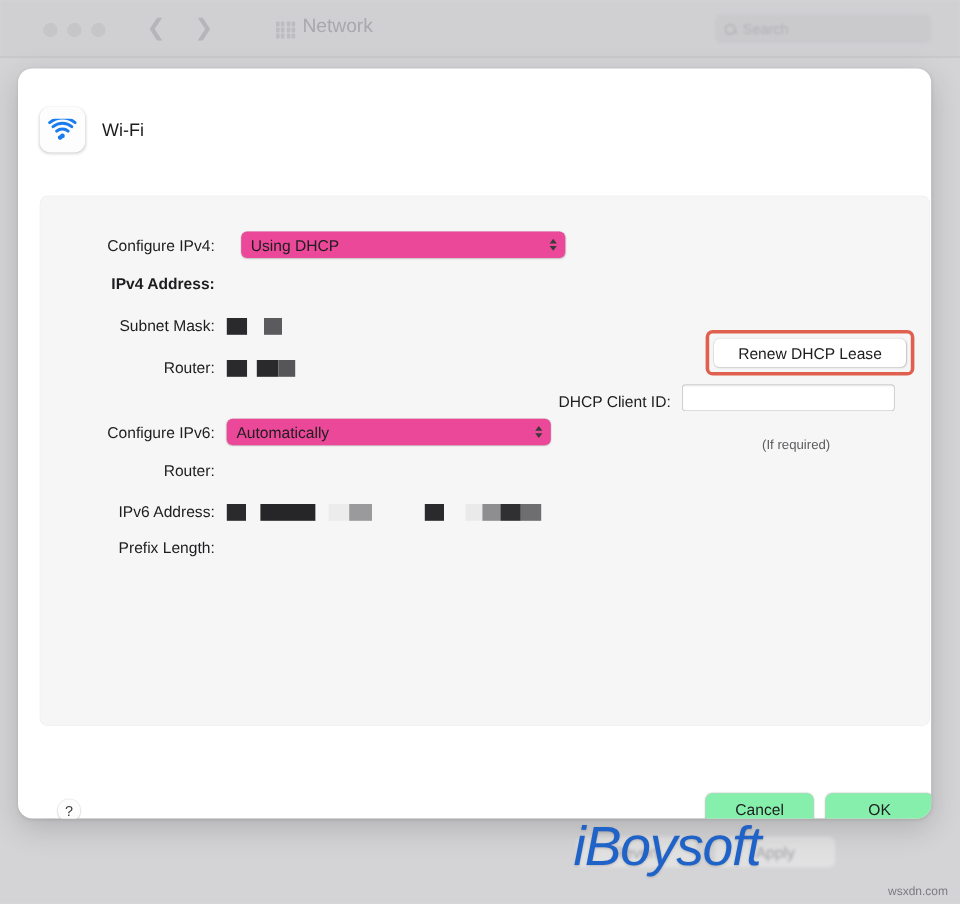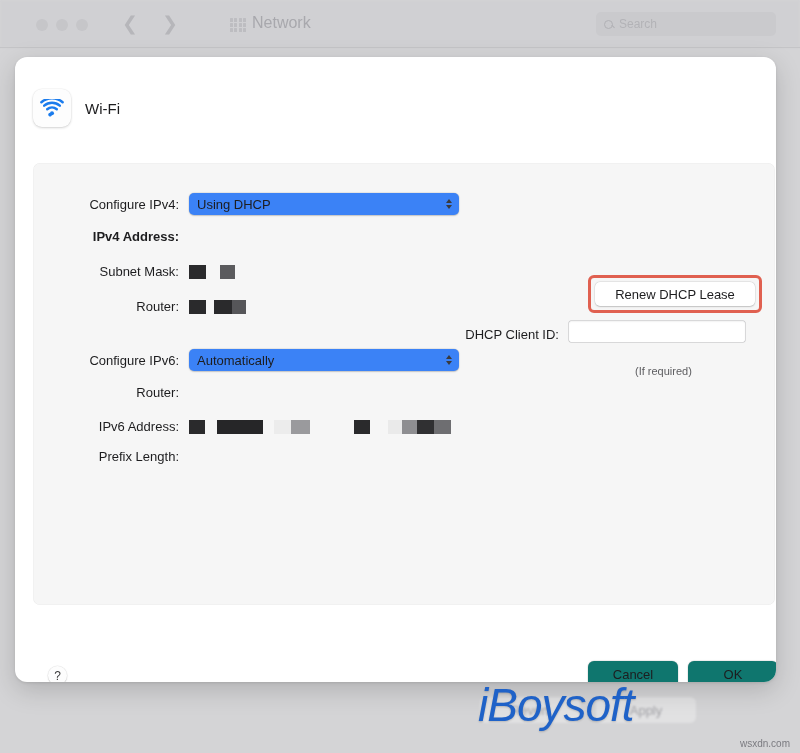--- a/index.html
+++ b/index.html
@@ -114,21 +114,21 @@
   
   .row {
     position: absolute; display: flex; align-items: center;
   }
   .lbl {
     font-size: 13px; color: #1d1d1f; text-align: right;
     width: 146px; margin-right: 10px; white-space: nowrap;
   }
 
   .popup {
-    width: 270px; height: 22px; background: #3b82f6;
+    width: 270px; height: 22px; background: #ec4899;
     border-radius: 5px; box-shadow: 0 .5px 1.5px rgba(0,0,0,.18), 0 0 0 .5px rgba(0,0,0,.07);
     display: flex; align-items: center; padding: 0 8px;
     font-size: 13px; color: #1d1d1f; position: relative;
   }
   .popup .chev {
     position: absolute; right: 7px; top: 50%; transform: translateY(-50%);
     display: flex; flex-direction: column; align-items: center; gap: 2px;
   }
   .popup .chev i {
     width: 0; height: 0; border-left: 3.5px solid transparent;
@@ -169,21 +169,21 @@
   .help-btn {
     position: absolute; left: 33px; top: 609px;
     width: 19px; height: 19px; border-radius: 50%;
     background: #fdfdfd;
     box-shadow: 0 .5px 1.5px rgba(0,0,0,.2), 0 0 0 .5px rgba(0,0,0,.06);
     display: flex; align-items: center; justify-content: center;
     font-size: 12px; color: #3a3a3c;
   }
   .btn {
     position: absolute; top: 604px; height: 26px; border-radius: 6px;
-    background: #0f766e; box-shadow: 0 .5px 1.5px rgba(0,0,0,.2), 0 0 0 .5px rgba(0,0,0,.07);
+    background: #86efac; box-shadow: 0 .5px 1.5px rgba(0,0,0,.2), 0 0 0 .5px rgba(0,0,0,.07);
     display: flex; align-items: center; justify-content: center;
     font-size: 13px; color: #1d1d1f;
   }
   .btn-cancel { left: 573px; width: 90px; }
   .btn-ok { left: 673px; width: 90px; }
 
   
   .ghost-btns { position: absolute; left: 480px; top: 697px; display: flex; gap: 16px; filter: blur(1.2px); }
   .ghost-btn {
     width: 100px; height: 26px; border-radius: 6px;
@@ -275,21 +275,21 @@
     <div class="tab-sep"></div>
     <div class="tab">802.1X</div>
     <div class="tab-sep"></div>
     <div class="tab">Proxies</div>
     <div class="tab-sep"></div>
     <div class="tab">Hardware</div>
   </div>
 
   <div class="panel">
 
-    <div class="row" style="left:0; top:30px;">
+    <div class="row" style="left:0; top:30px;gap:12px;">
       <div class="lbl">Configure IPv4:</div>
       <div class="popup">
         <span>Using DHCP</span>
         <span class="chev">
             <i class="up"></i>
             <i class="dn"></i>
           </span>
       </div>
     </div>
 

